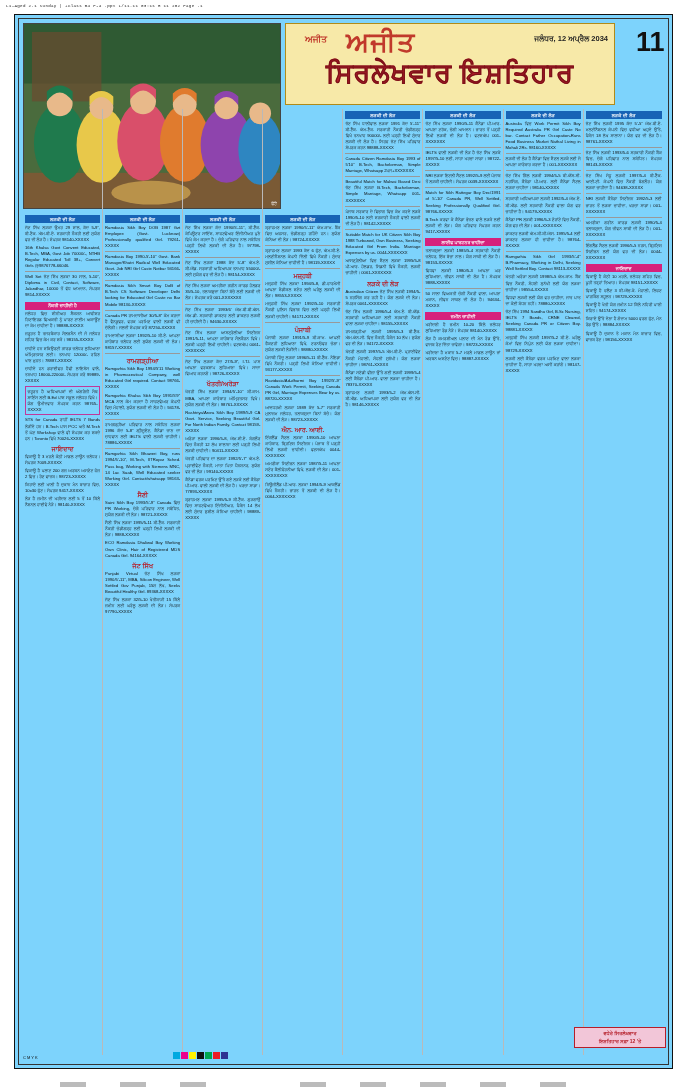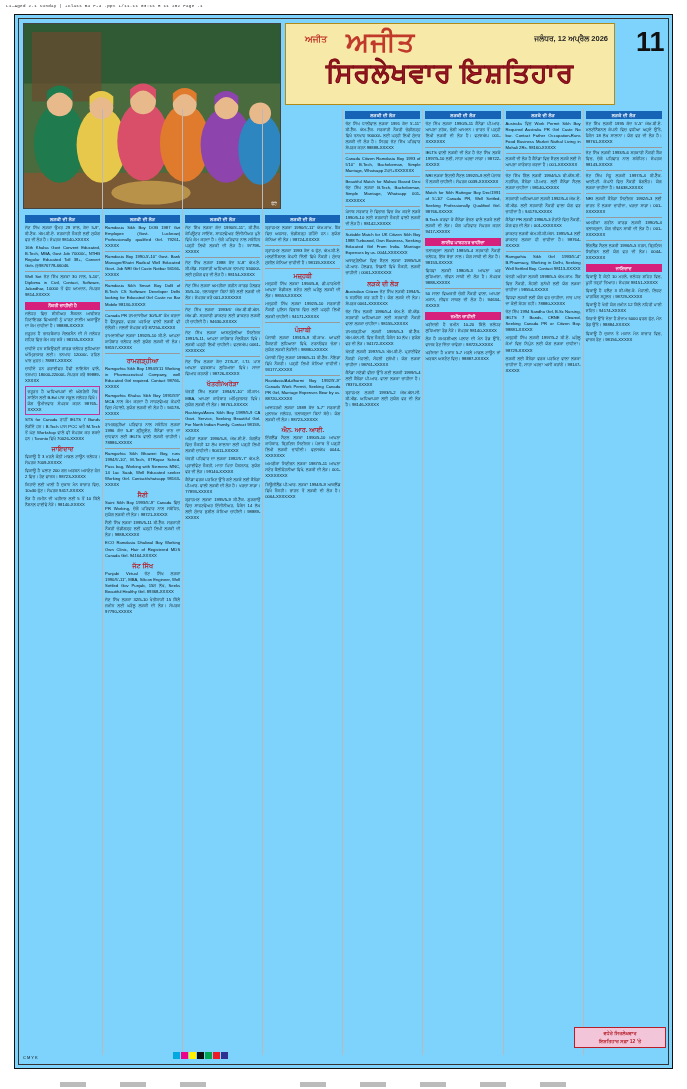--- a/index.html
+++ b/index.html
@@ -257,21 +257,21 @@
               <circle cx="238" cy="90" r="11" fill="#e8b98a"></circle>
             </g>
             <ellipse cx="128" cy="170" rx="40" ry="12" fill="#c9a050" opacity=".8"></ellipse>
           </svg>
           <span class="cap">ਫੋਟੋ</span>
         </div>
 
         <div class="headbox">
           <div class="ajit-left">ਅਜੀਤ</div>
           <div class="ajit-big">ਅਜੀਤ</div>
-          <div class="date-line">ਜਲੰਧਰ, 12 ਅਪ੍ਰੈਲ 2026</div>
+          <div class="date-line">ਜਲੰਧਰ, 12 ਅਪ੍ਰੈਲ 2034</div>
           <div class="sirlekh">ਸਿਰਲੇਖਵਾਰ ਇਸ਼ਤਿਹਾਰ</div>
         </div>
 
         <div class="pageno">11</div>
       </div>
 
       <div class="cols" id="cols">
           <div class="col">
             <div class="colpad"></div>
             <div class="blue-head">ਲੜਕੀ ਦੀ ਲੋੜ</div>

